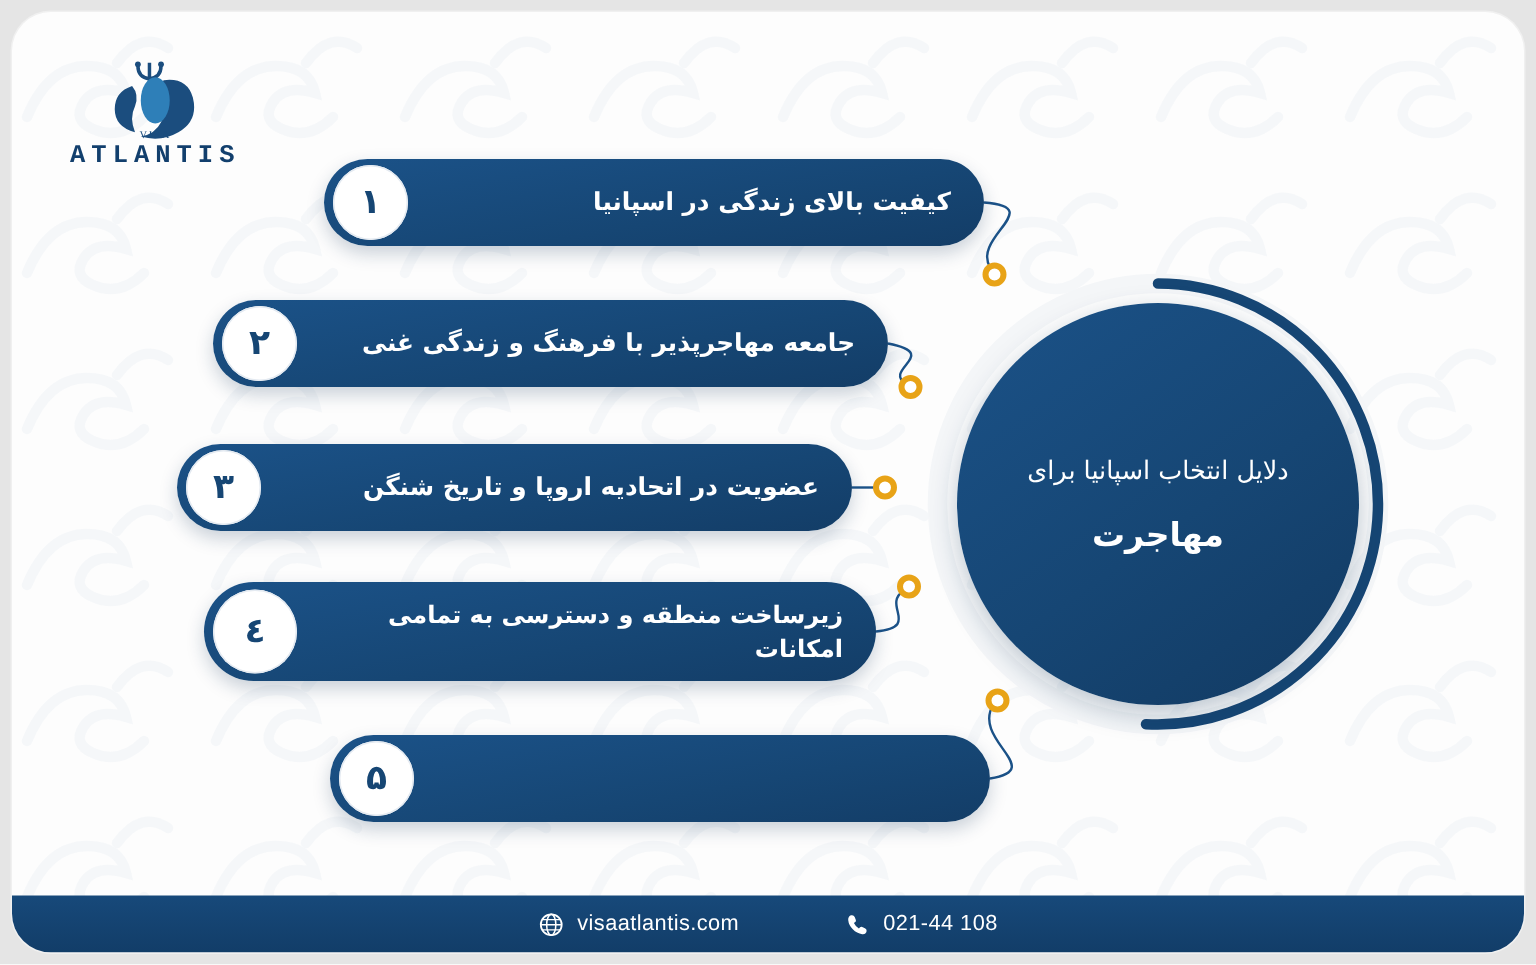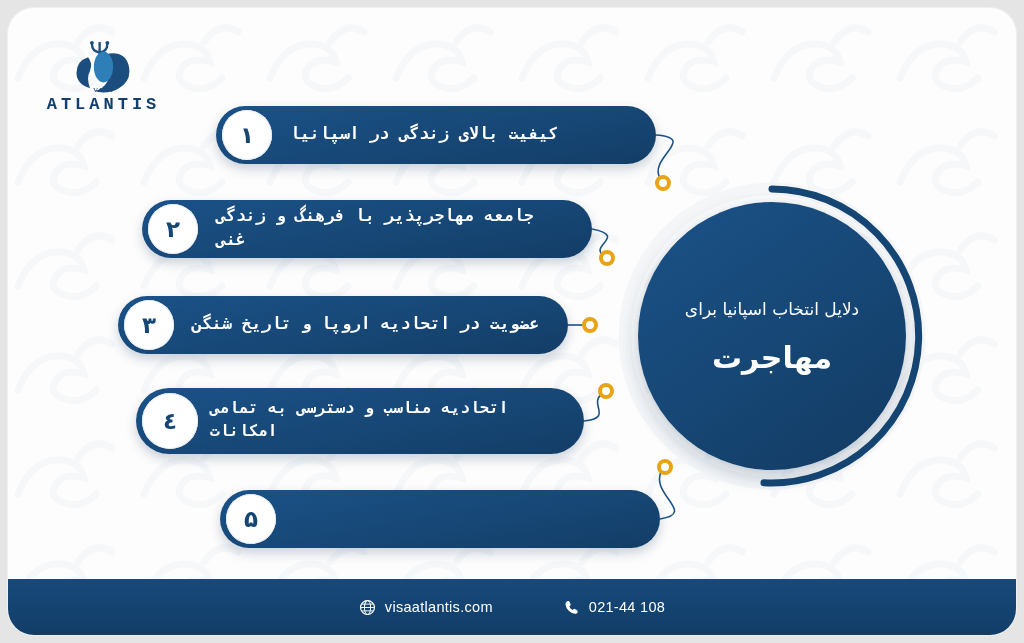--- a/index.html
+++ b/index.html
@@ -103,21 +103,21 @@
     text-align: center;
   }
   .circle-title-small {
     font-size: 17px;
     font-weight: normal;
     color: #ffffff;
     line-height: 1.5;
     letter-spacing: 0.3px;
   }
   .circle-title-big {
-    font-size: 30px;
+    font-size: 22px;
     font-weight: bold;
     color: #ffffff;
     margin-top: 18px;
     letter-spacing: 0.5px;
   }
 
   
   .connectors {
     position: absolute;
     inset: 0;
@@ -134,24 +134,23 @@
     align-items: center;
     justify-content: flex-start;
     box-shadow: 0 5px 12px rgba(16,52,88,0.22);
   }
   .item-text {
     color: #ffffff;
     font-size: 16.5px;
     font-weight: bold;
     line-height: 1.45;
     padding: 0 22px 0 74px;
-    text-align: left;
+    text-align: right;
     width: 100%;
     box-sizing: border-box;
-    font-family: Liberation Mono, monospace;
   }
   .item.two-line { height: 66px; border-radius: 33px; }
   .item.two-line .item-text { font-size: 16px; }
 
   .badge {
     position: absolute;
     left: 6px;
     top: 50%;
     transform: translateY(-50%);
     width: 50px;
@@ -174,21 +173,21 @@
   #item-3 { left: 110px; top: 288px; width: 450px; }
   #item-4 { left: 128px; top: 380px; width: 448px; }
   #item-5 { left: 212px; top: 482px; width: 440px; }
 
   
   .footer {
     position: absolute;
     left: 0;
     bottom: 0;
     width: 1008px;
-    height: 56px;
+    height: 38px;
     background: linear-gradient(180deg, #17497a 0%, #123d68 100%);
     display: flex;
     align-items: center;
     justify-content: center;
     gap: 70px;
     direction: ltr;
   }
   .footer-item {
     display: flex;
     align-items: center;
@@ -269,21 +268,21 @@
       <span class="item-text">جامعه مهاجرپذیر با فرهنگ و زندگی غنی</span>
       <span class="badge">۲</span>
     </div>
 
     <div class="item" id="item-3">
       <span class="item-text">عضویت در اتحادیه اروپا و تاریخ شنگن</span>
       <span class="badge">۳</span>
     </div>
 
     <div class="item two-line" id="item-4">
-      <span class="item-text">اتحادیه مناسب و دسترسی به تمامی امکانات</span>
+      <span class="item-text">زیرساخت منطقه و دسترسی به تمامی امکانات</span>
       <span class="badge">٤</span>
     </div>
 
     <div class="item" id="item-5">
       <span class="badge">۵</span>
     </div>
 
     <div class="footer">
       <div class="footer-item">
         <svg class="footer-icon" width="17" height="17" viewBox="0 0 20 20">

